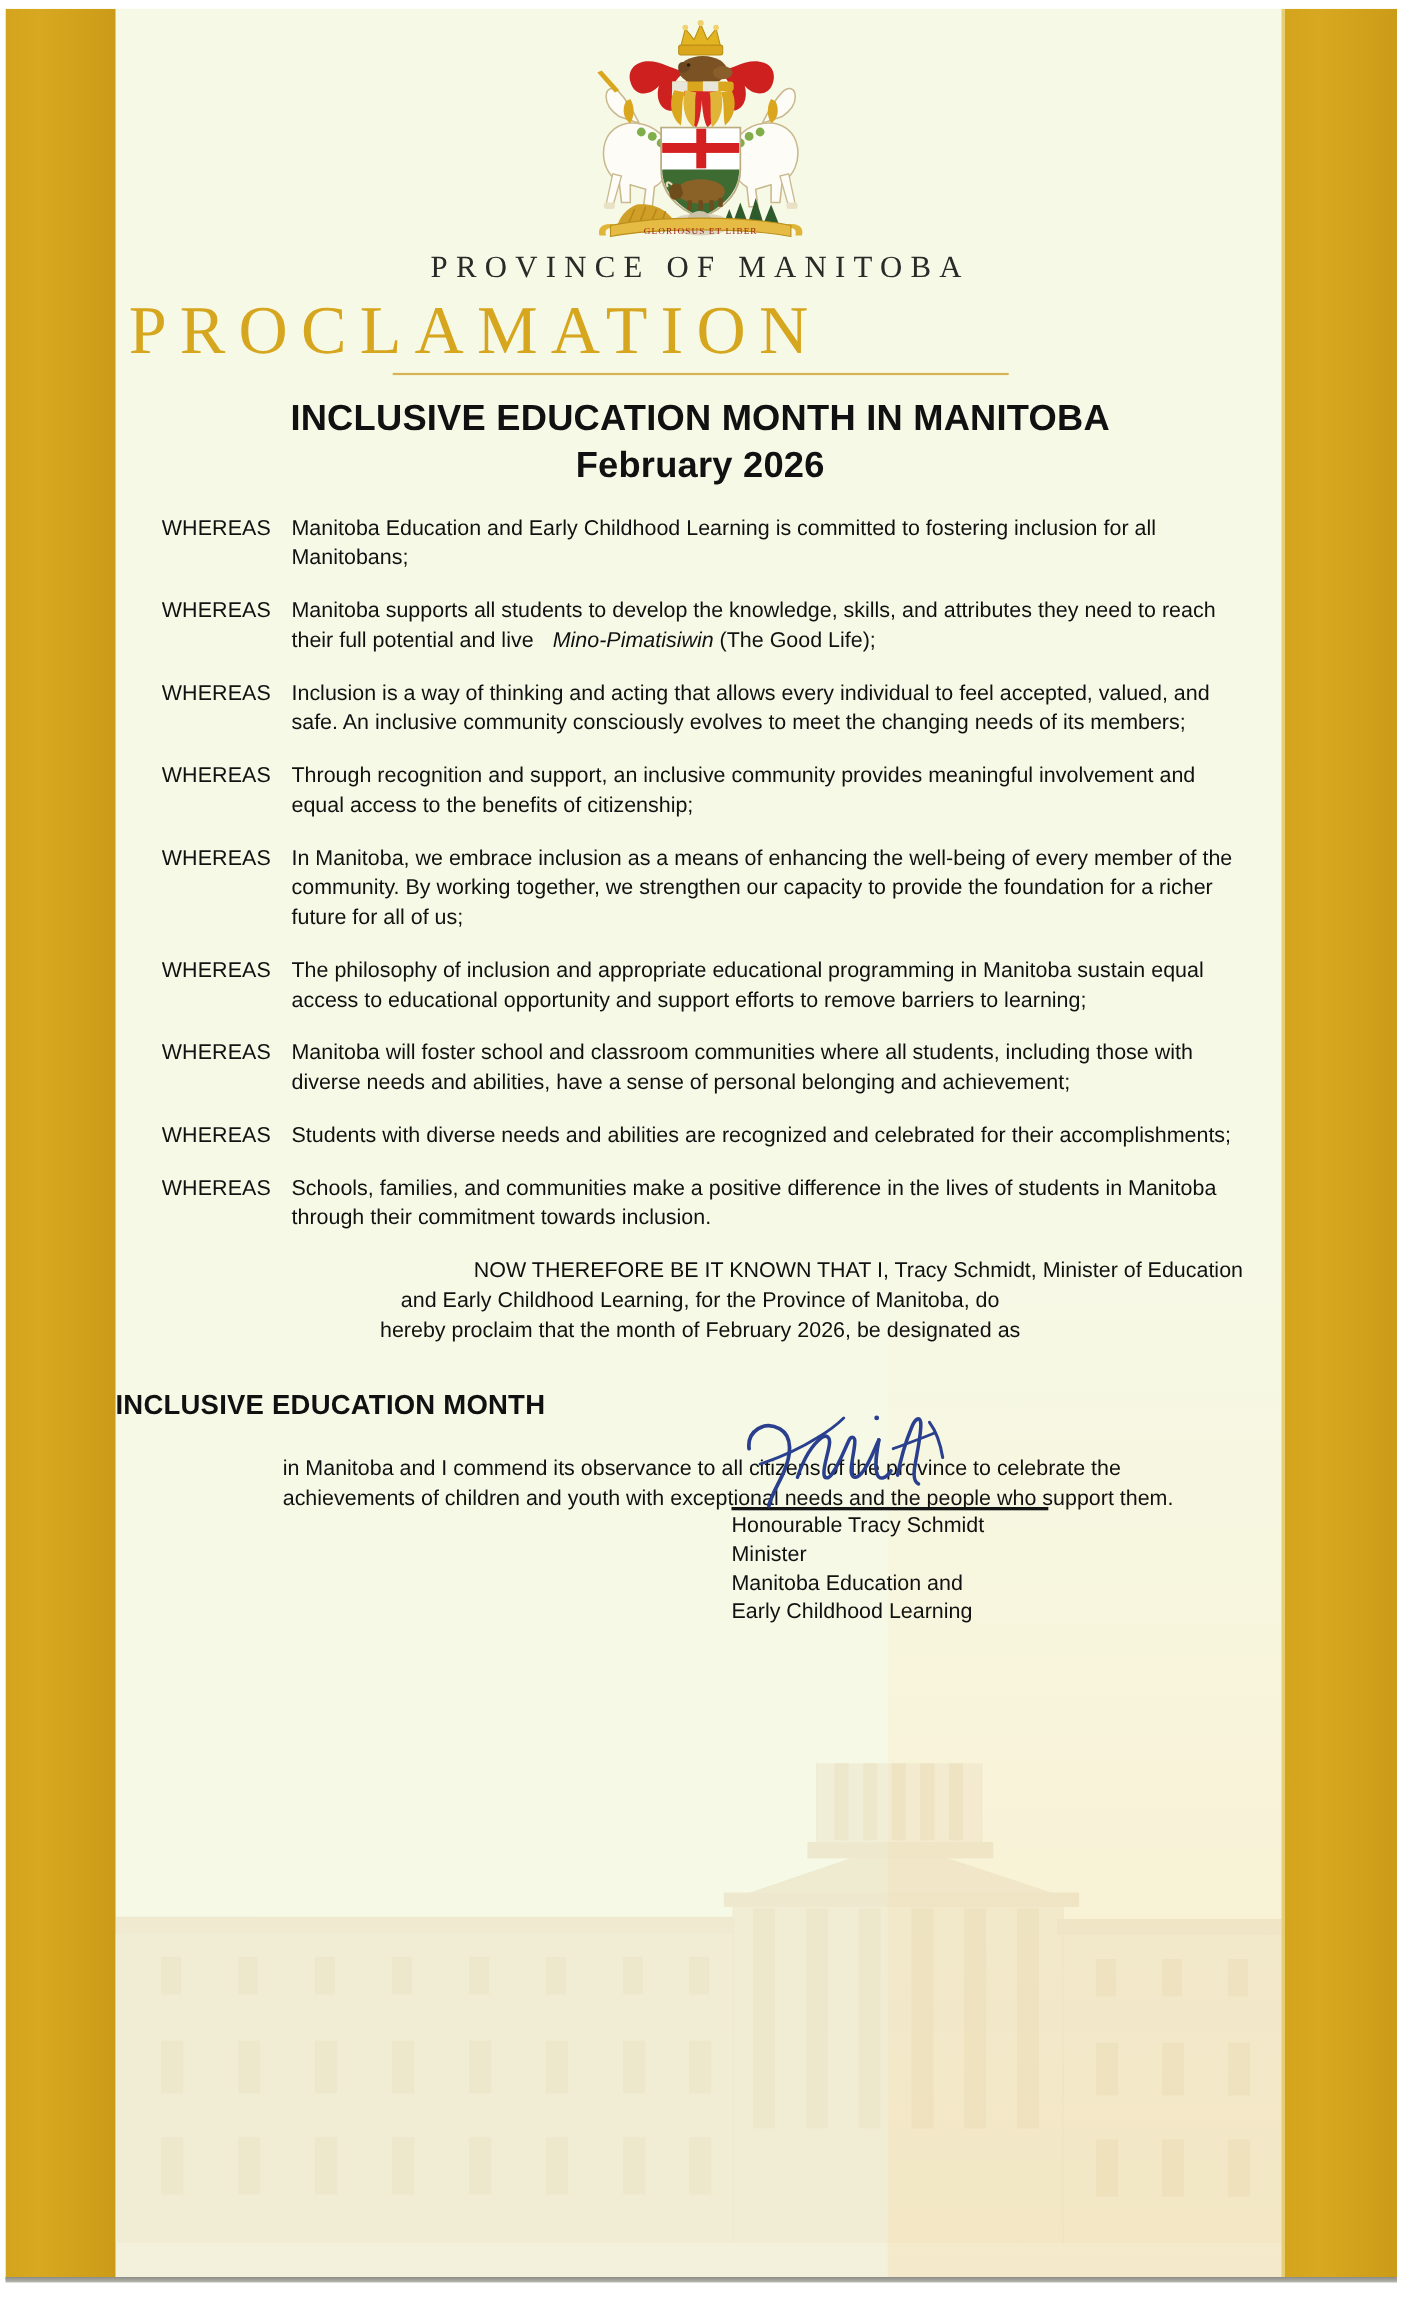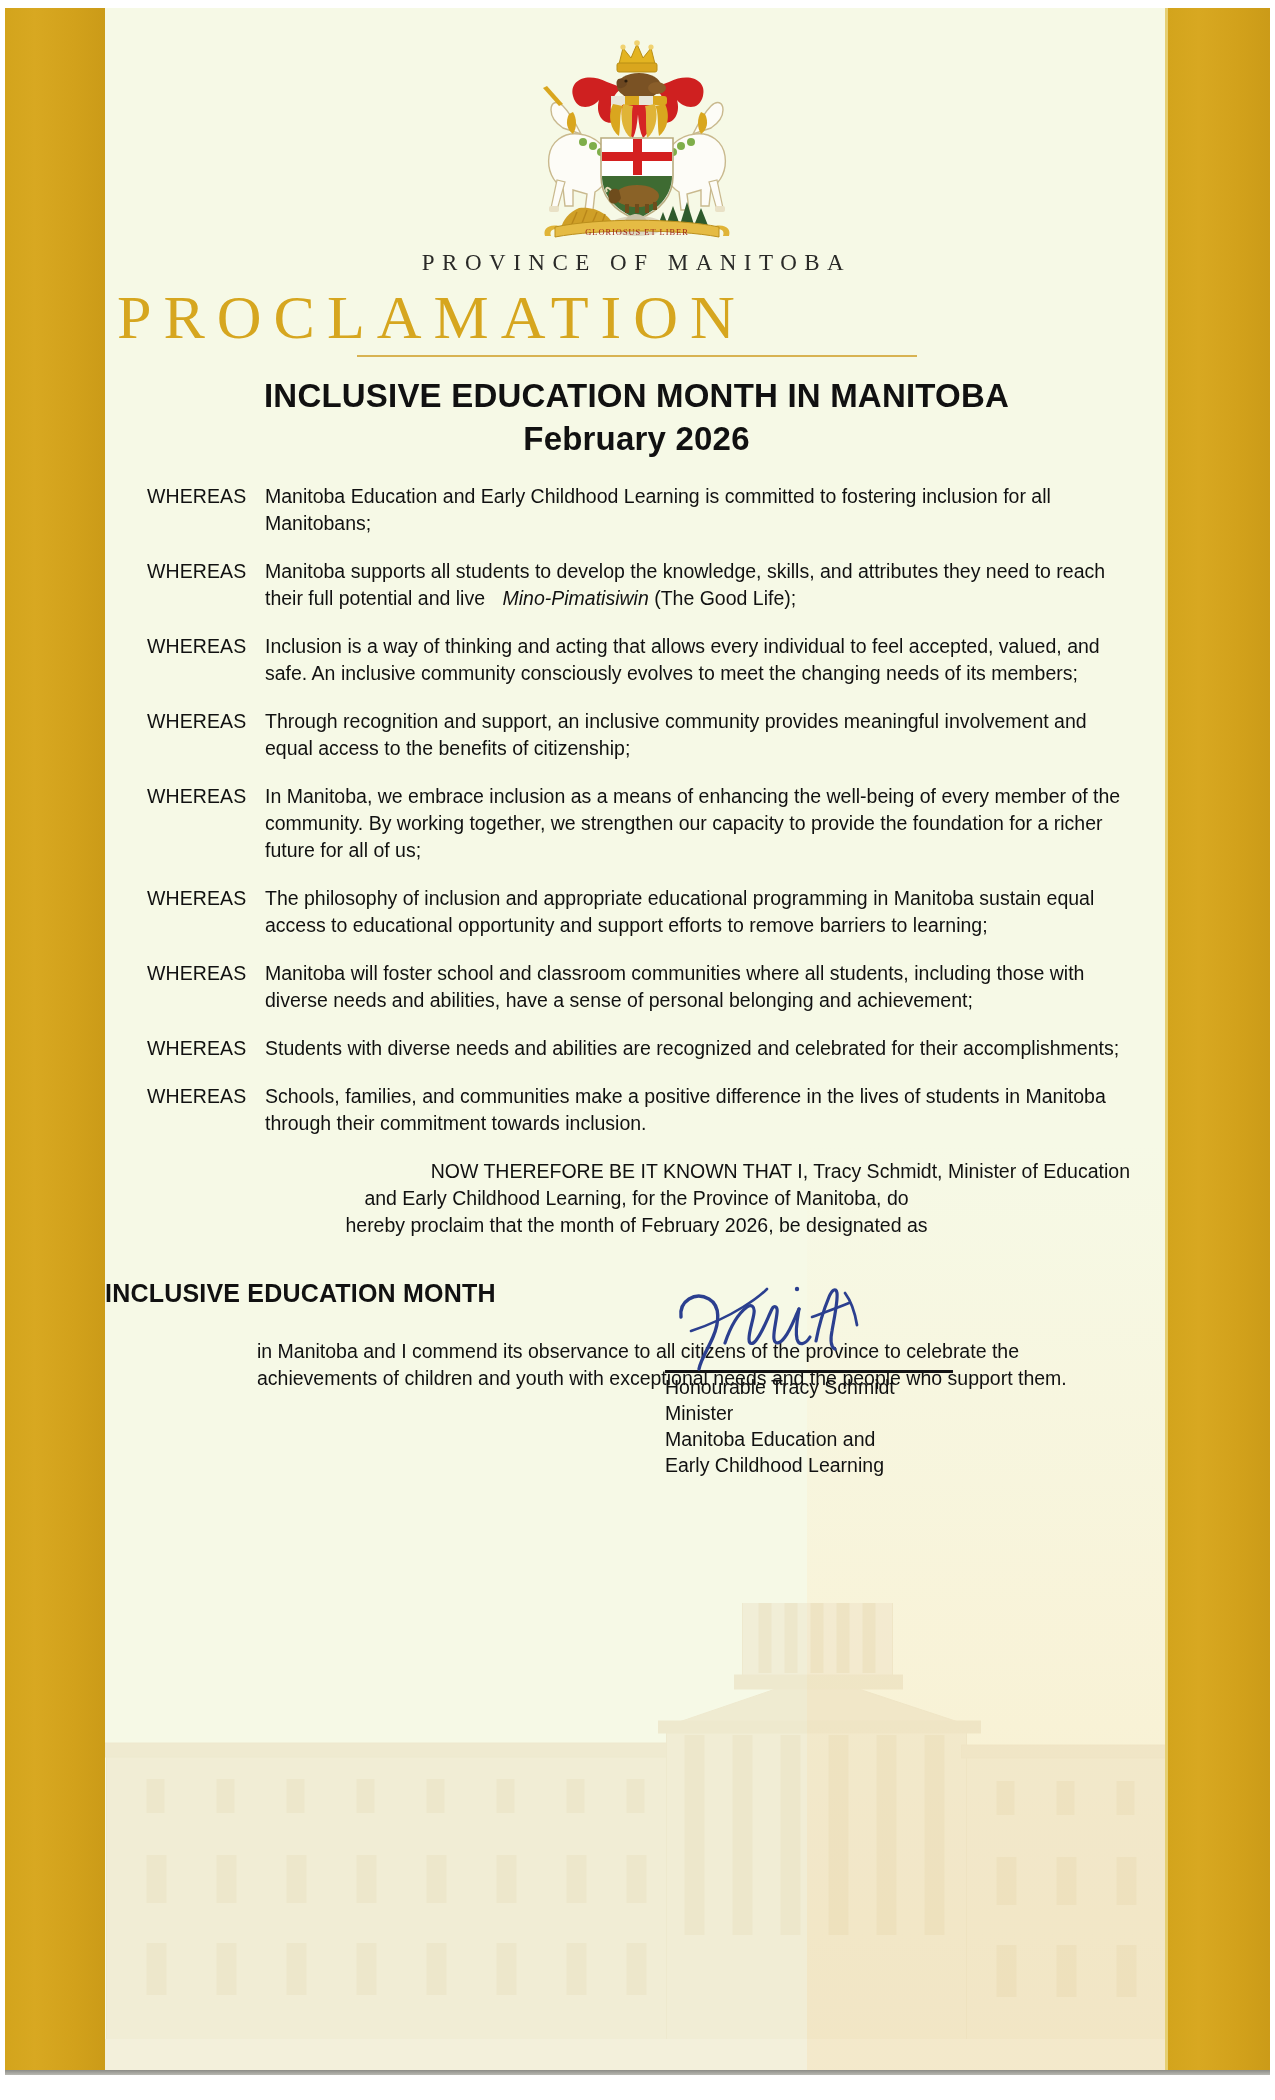--- a/index.html
+++ b/index.html
@@ -34,27 +34,27 @@
   
   #scan-shadow { position:absolute; left:5px; top:2070px; width:1265px; height:5px;
     background:linear-gradient(180deg,#8c8c86,#b9b9b2); }
 
   
   #watermark { position:absolute; left:0; right:0; bottom:0; height:470px; opacity:.40; pointer-events:none; }
 
   
   #content { position:absolute; left:100px; right:102px; top:0; }
 
-  #crest { width:100%; text-align:center; padding-top:22px; }
+  #crest { width:100%; text-align:center; }
   #crest svg { display:block; margin:0 auto; }
 
   .province-line {
     text-align:center;
     font-family:"Liberation Serif", serif;
-    font-size:23px; letter-spacing:7.5px; color:#2a2a28;
+    font-size:28px; letter-spacing:7.5px; color:#2a2a28;
     margin-top:8px;
   }
   .proclamation {
     text-align:left;
     font-family:"Liberation Serif", serif;
     font-size:62px; letter-spacing:12px; color:#d6a61f;
     margin-top:10px; line-height:1.02;
     text-indent:12px;
   }
   .rule {

